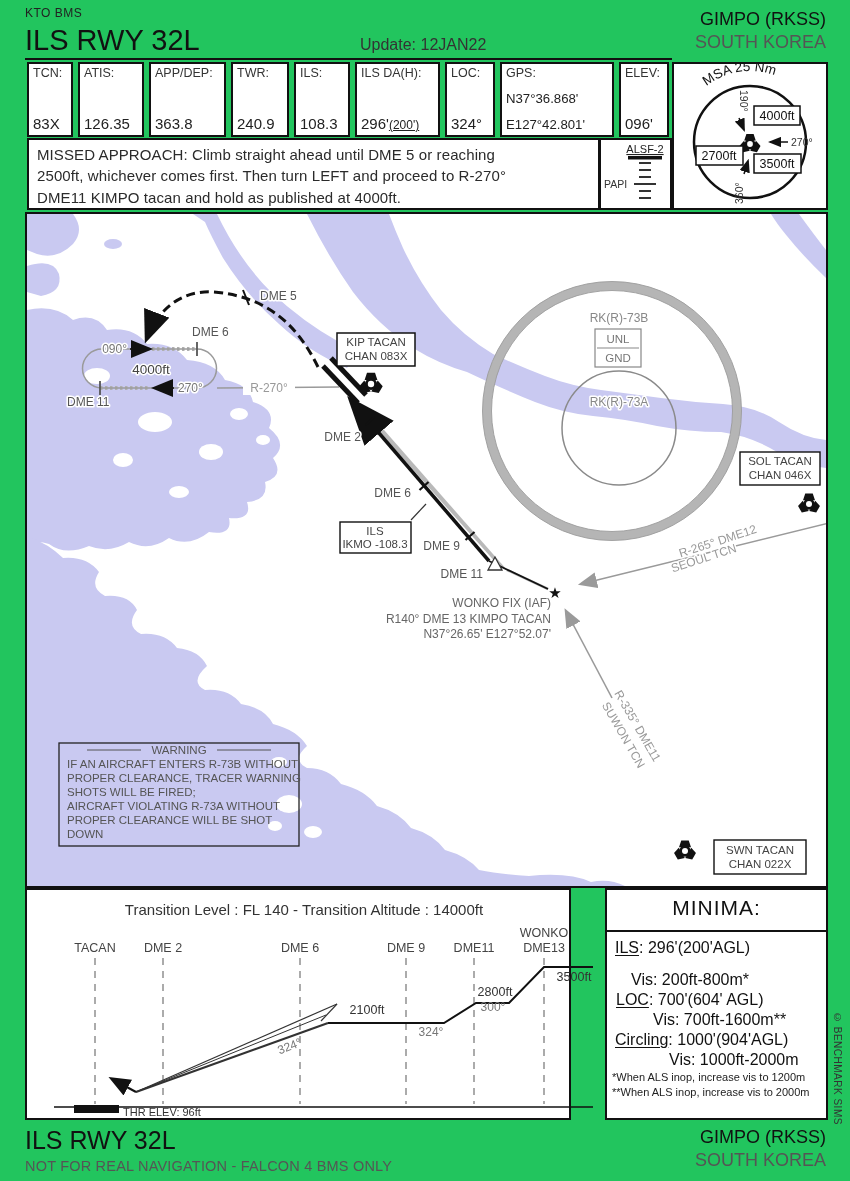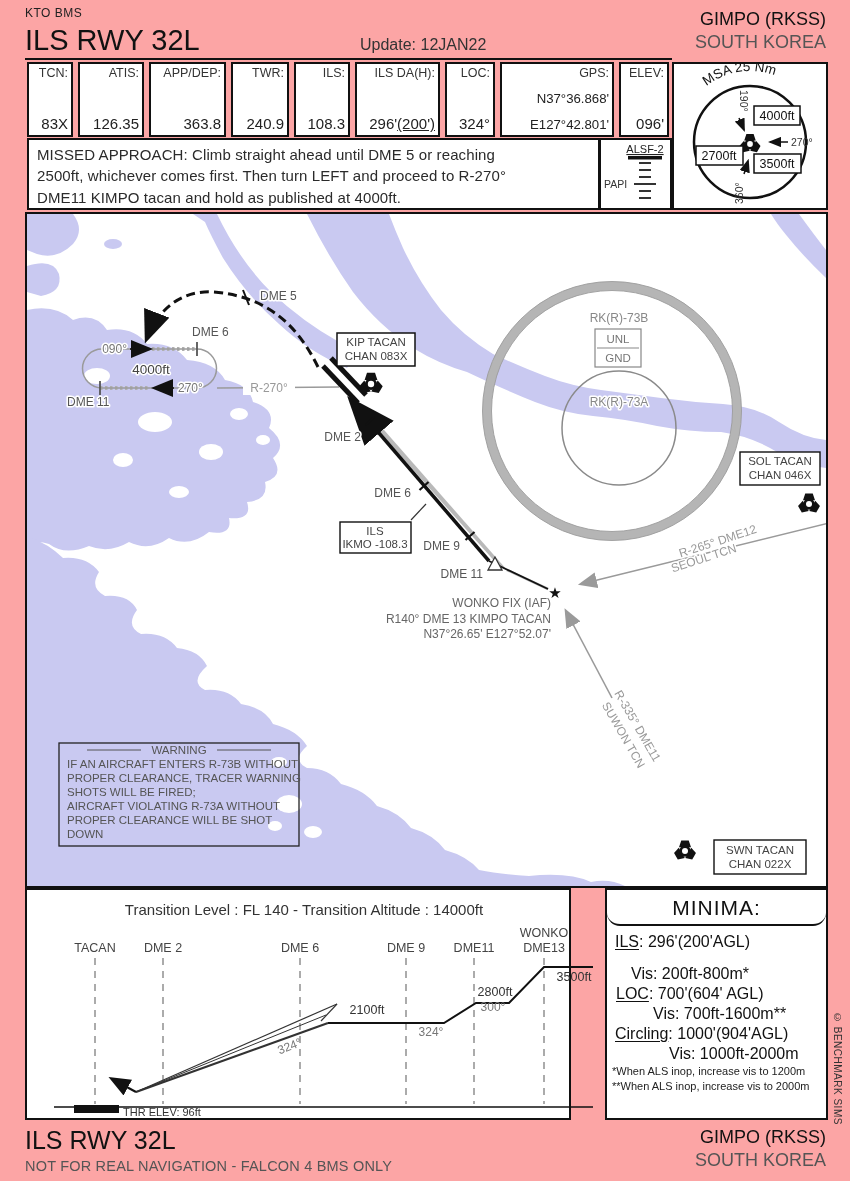--- a/index.html
+++ b/index.html
@@ -1,51 +1,51 @@
 <!DOCTYPE html>
 <html><head>
 <meta charset="utf-8">
 <style>
   html,body{margin:0;padding:0;background:#fff;}
-  #chart{position:relative;width:850px;height:1181px;background:#fca5a5;
+  #chart{position:relative;width:850px;height:1181px;background:#22c55e;
          font-family:"Liberation Sans",sans-serif;color:#222;overflow:hidden;}
   .abs{position:absolute;}
   .bx{border:2px solid #111;box-sizing:border-box;background:#fff;}
   
   .sim{left:25px;top:6px;font-size:12px;color:#222;letter-spacing:.5px;}
   .title{left:25px;top:24px;font-size:29px;color:#111;}
   .title-rule{left:25px;top:58px;width:647px;height:0;border-top:2px solid #111;}
   .update{left:360px;top:36px;font-size:16px;color:#333;}
   .hdr-right{right:24px;top:8px;text-align:right;line-height:23px;}
   .hdr-airport{font-size:18px;color:#111;}
   .hdr-country{font-size:18px;color:#555;}
   
   .freq{left:27px;top:62px;width:646px;height:75px;display:flex;gap:5px;}
   .fcell{border:2px solid #111;box-sizing:border-box;display:flex;flex-direction:column;
-         justify-content:space-between;padding:2px 3px 3px 4px;background:#fff;text-align:right;}
+         justify-content:space-between;padding:2px 3px 3px 4px;background:#fff;}
   .flabel{font-size:12.5px;color:#333;white-space:nowrap;}
   .fval{font-size:15px;color:#222;white-space:nowrap;}
-  .fval small{font-size:15px;text-decoration:underline;}
+  .fval small{font-size:12px;text-decoration:underline;}
   .gpsv{font-size:13.2px;color:#222;white-space:nowrap;line-height:15px;}
   .c0{width:46px}.c1{width:66px}.c2{width:77px}.c3{width:58px}.c4{width:56px}
   .c5{width:85px}.c6{width:50px}.c7{width:114px}.c8{width:50px}
   
   .missed{left:27px;top:138px;width:573px;height:72px;padding:4px 8px;
           font-size:15px;line-height:1.42;color:#2b2b2b;letter-spacing:.1px;}
   .alsbox{left:599px;top:138px;width:73px;height:72px;}
   .msa-panel{left:672px;top:62px;width:156px;height:148px;}
   
   .map{left:25px;top:212px;width:803px;height:676px;}
   svg text{font-family:"Liberation Sans",sans-serif;}
   .halo{paint-order:stroke;stroke:#ffffff;stroke-width:3px;stroke-linejoin:round;}
   
   .profile{left:25px;top:888px;width:546px;height:232px;}
   .minima{left:605px;top:888px;width:223px;height:232px;}
   .min-title{text-align:center;font-size:21px;letter-spacing:1px;color:#111;
-             padding:6px 0 4px 0;border-bottom:2px solid #111;border-radius:13px;}
+             padding:6px 0 10px 0;border-bottom:2px solid #111;}
   .min-row{font-size:16px;color:#111;line-height:20px;white-space:nowrap;}
   .min-row .lbl{text-decoration:underline;text-underline-offset:2px;}
   .r0{margin:6px 0 12px 8px}.r1{margin-left:24px}.r2{margin-left:9px}
   .r3{margin-left:46px}.r4{margin-left:8px}.r5{margin-left:62px}
   .min-note{font-size:11px;color:#222;margin-left:5px;line-height:15px;white-space:nowrap;}
   .notes{}
   .credit{left:832px;top:1012px;writing-mode:vertical-rl;font-size:10px;color:#333;letter-spacing:.5px;}
   
   .ftitle{left:25px;top:1126px;font-size:25px;color:#111;}
   .fdisc{left:25px;top:1158px;font-size:14.5px;color:#555;letter-spacing:.2px;}

